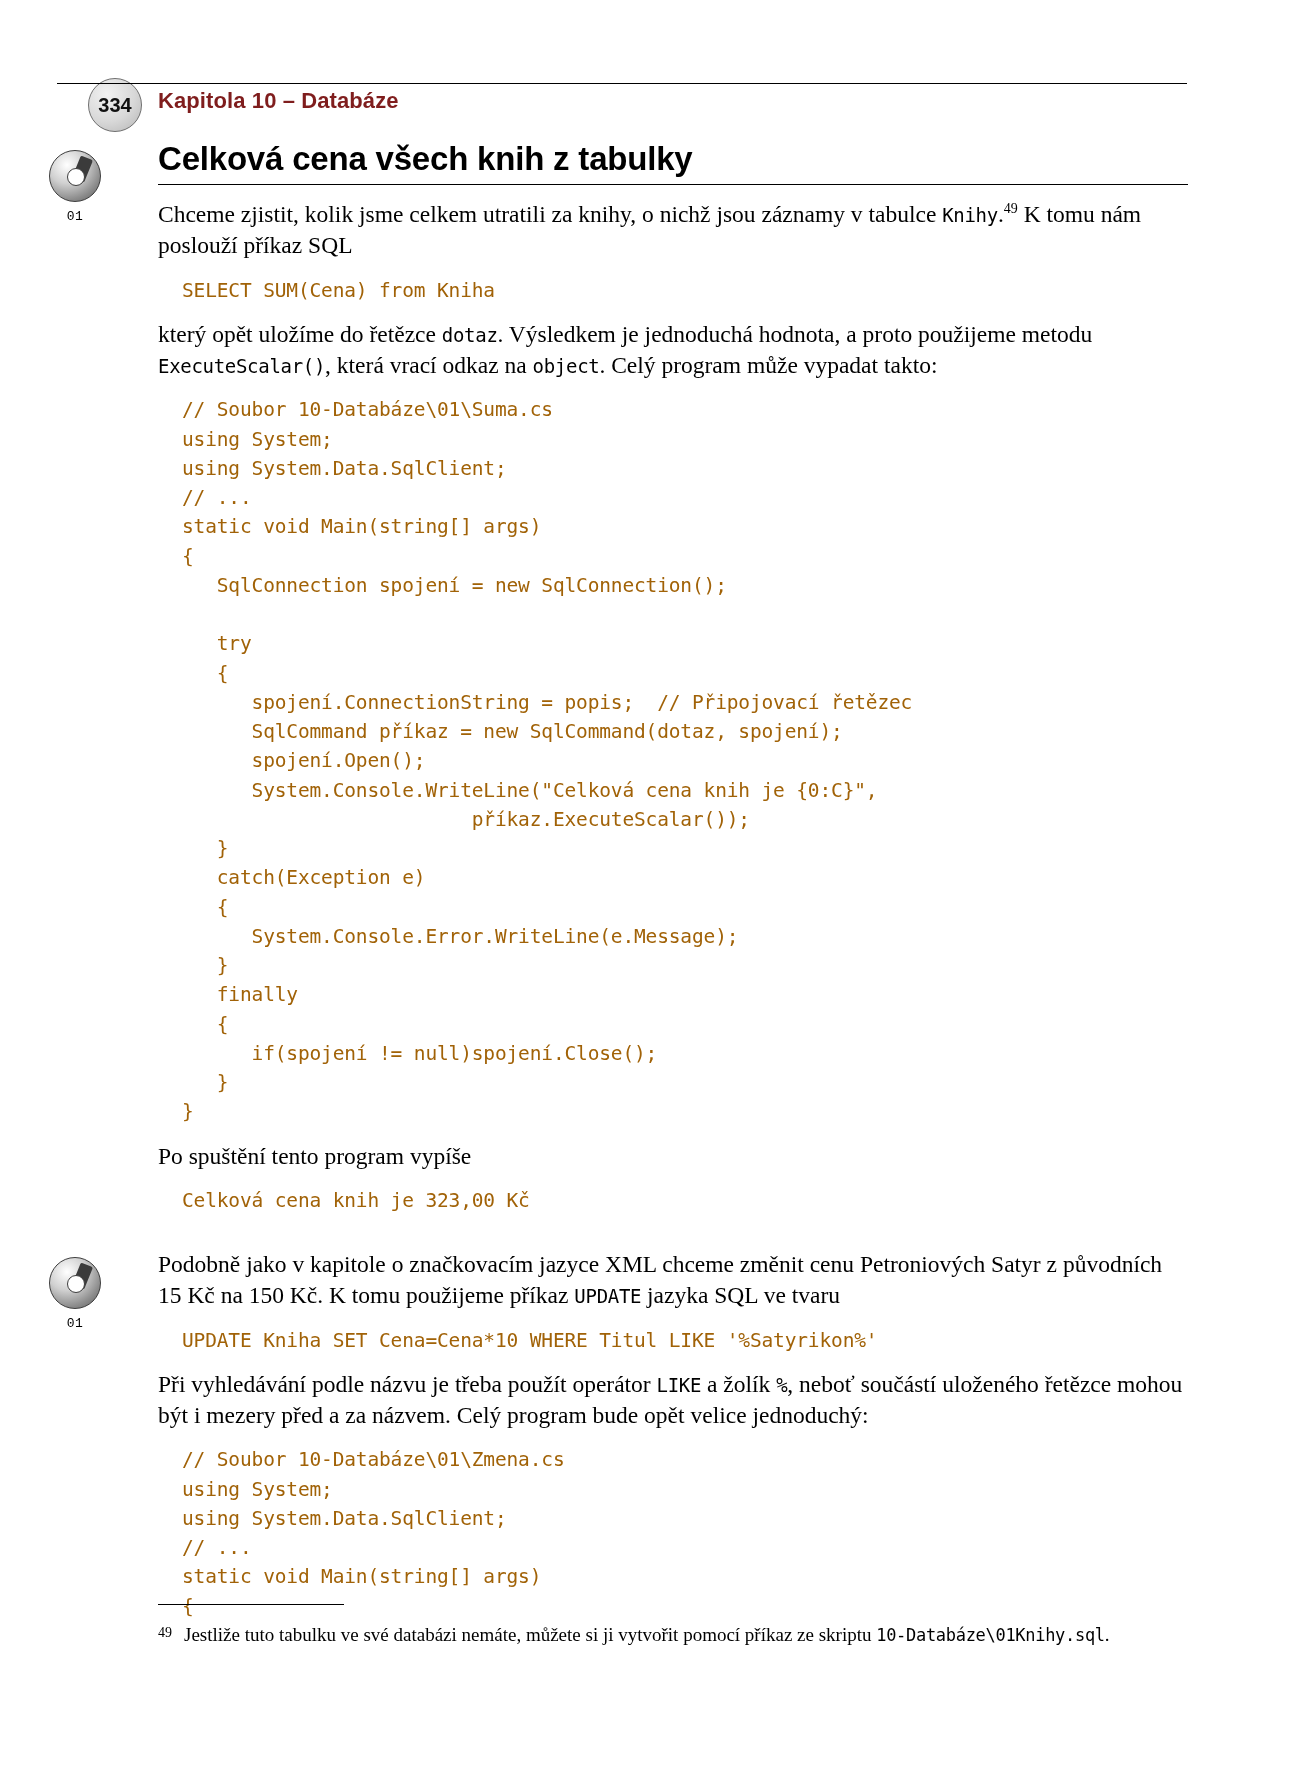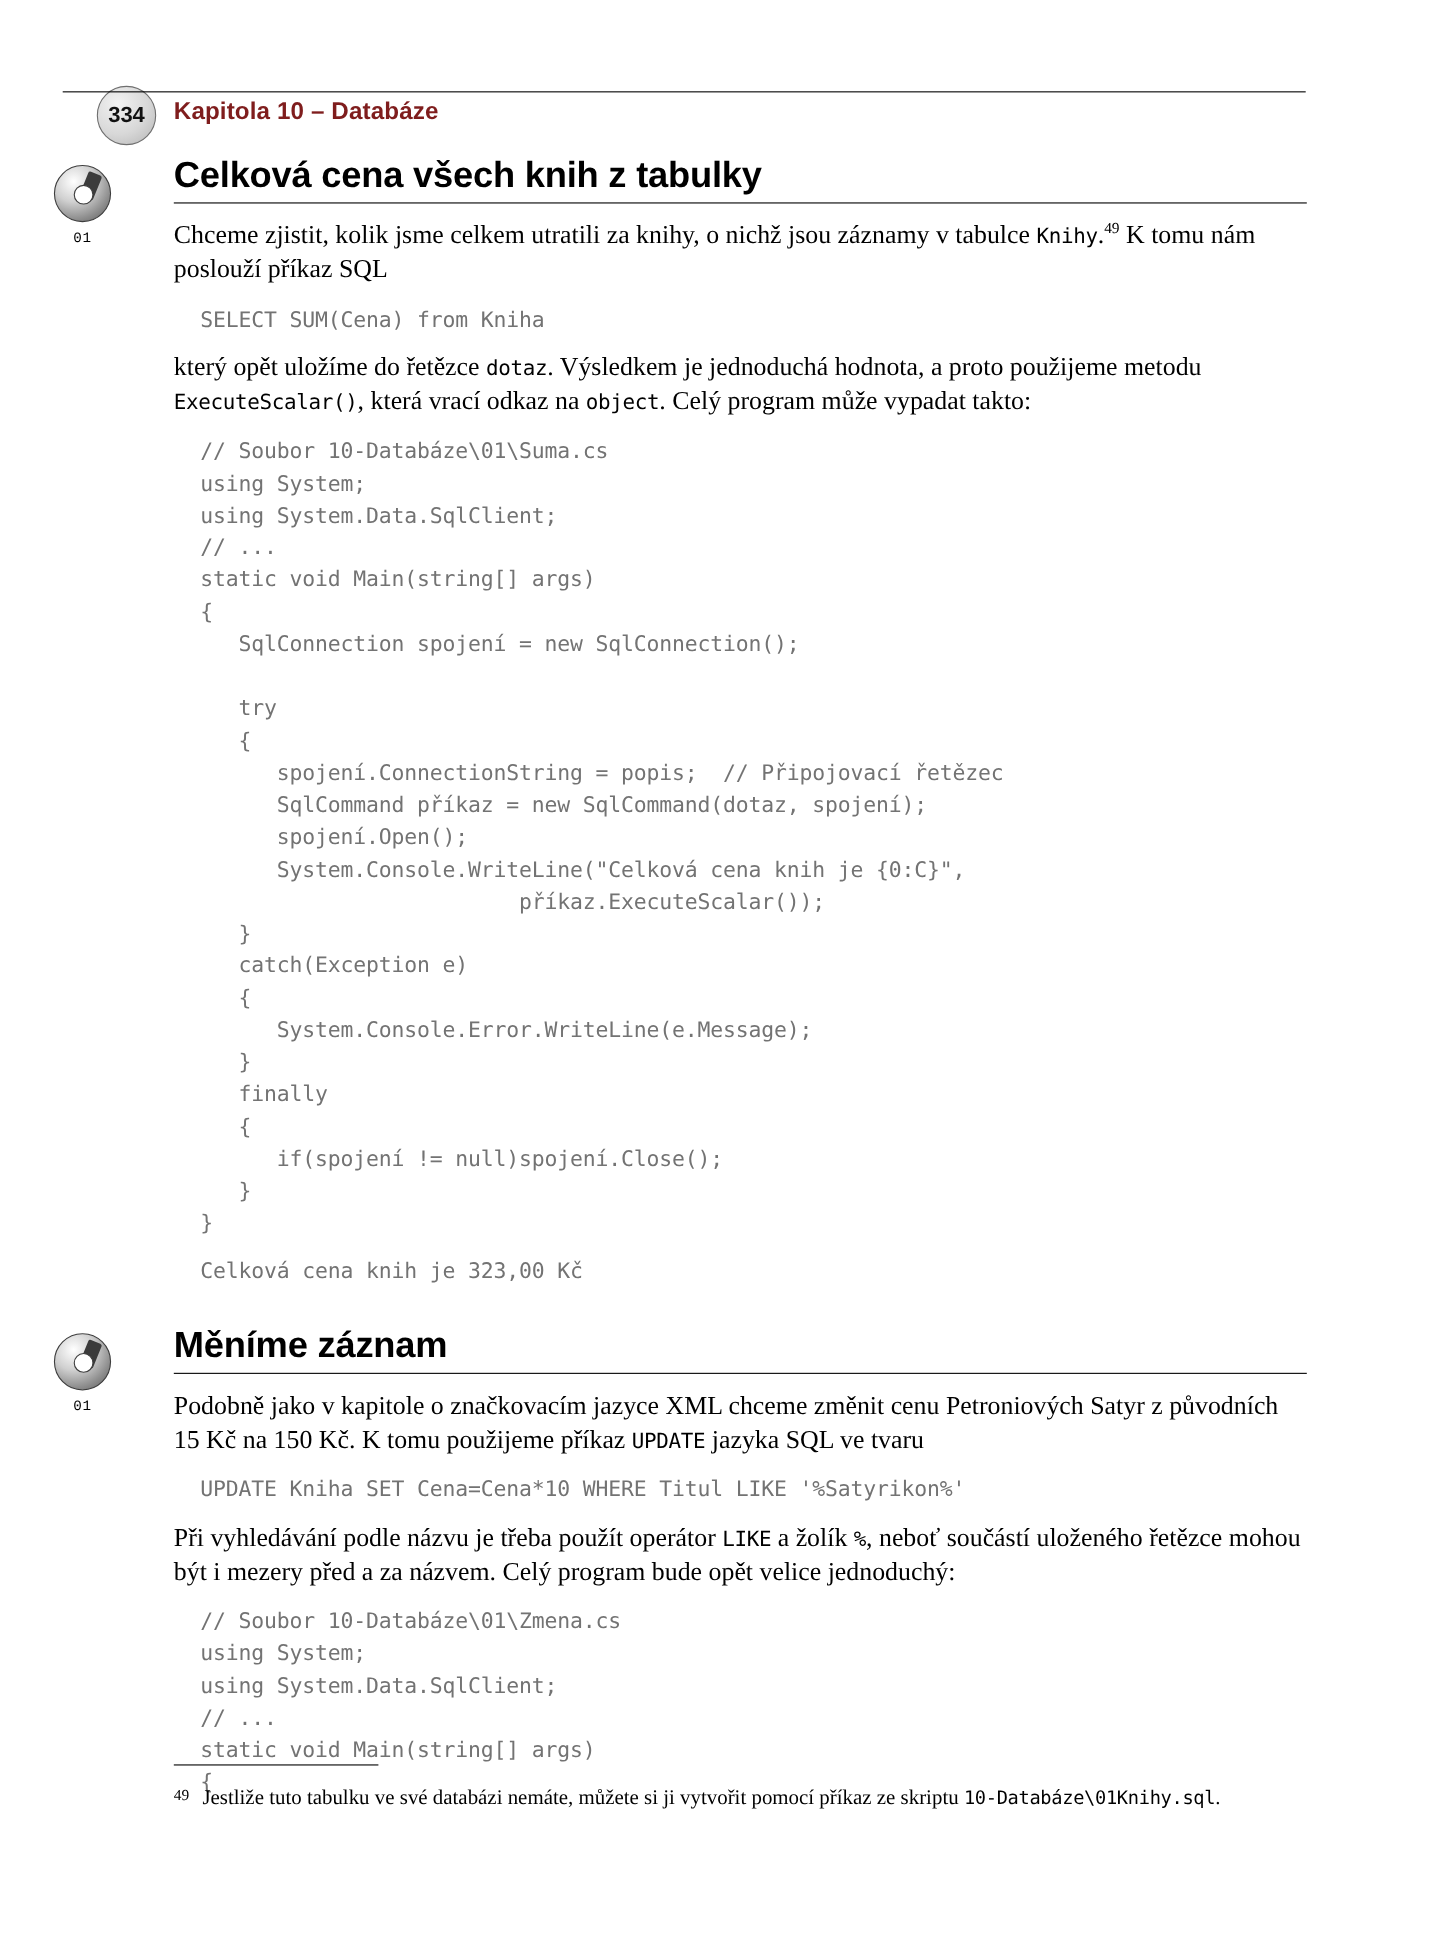--- a/index.html
+++ b/index.html
@@ -155,21 +155,21 @@
   }
 
   
   pre.code {
     font-family: "DejaVu Sans Mono", monospace;
     font-size: 19.5px;
     line-height: 1.50;
     margin: 14px 0 0 24px;
     white-space: pre;
     letter-spacing: -0.15px;
-    color: #737373;
+    color: #a16207;
   }
 
   
   .footnote-rule {
     position: absolute;
     left: 158px;
     top: 1604px;
     width: 186px;
     height: 1px;
     background: #000;
@@ -247,32 +247,32 @@
    catch(Exception e)
    {
       System.Console.Error.WriteLine(e.Message);
    }
    finally
    {
       if(spojení != null)spojení.Close();
    }
 }</pre>
 
+      <p class="body">Po spuštění tento program vypíše</p>
 
       <pre class="code">Celková cena knih je 323,00 Kč</pre>
     </div>
 
     <div class="section" style="margin-top:34px;">
       <div class="cd-marker" style="left:-118px; top:8px;">
         <div class="cd-icon">
             <span class="notch"></span>
           </div>
         <div class="cd-label">01</div>
       </div>
-      <h2 class="section-heading">Měníme záznam</h2>
 
       <p class="body">
         <span>Podobně jako v kapitole o značkovacím jazyce XML chceme změnit cenu Petroniových Satyr z původních 15 Kč na 150 Kč. K tomu použijeme příkaz </span><span class="mono">UPDATE</span><span> jazyka SQL ve tvaru</span>
       </p>
 
       <pre class="code">UPDATE Kniha SET Cena=Cena*10 WHERE Titul LIKE '%Satyrikon%'</pre>
 
       <p class="body">
         <span>Při vyhledávání podle názvu je třeba použít operátor </span><span class="mono">LIKE</span><span> a žolík </span><span class="mono">%</span><span>, neboť součástí uloženého řetězce mohou být i mezery před a za názvem. Celý program bude opět velice jednoduchý:</span>
       </p>

